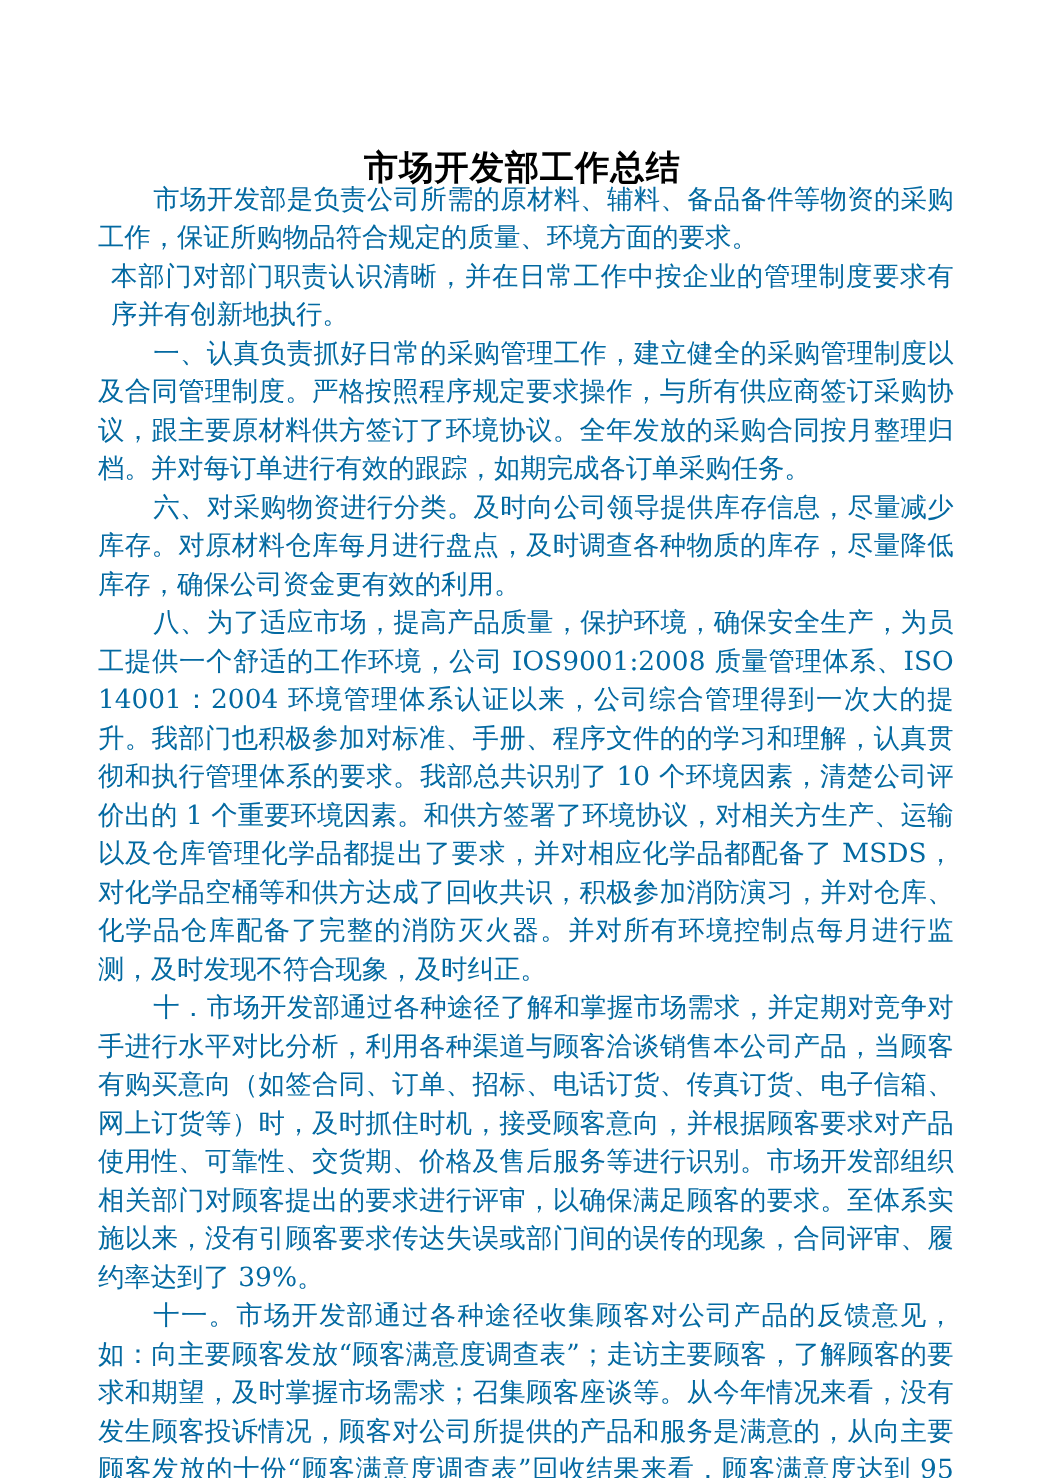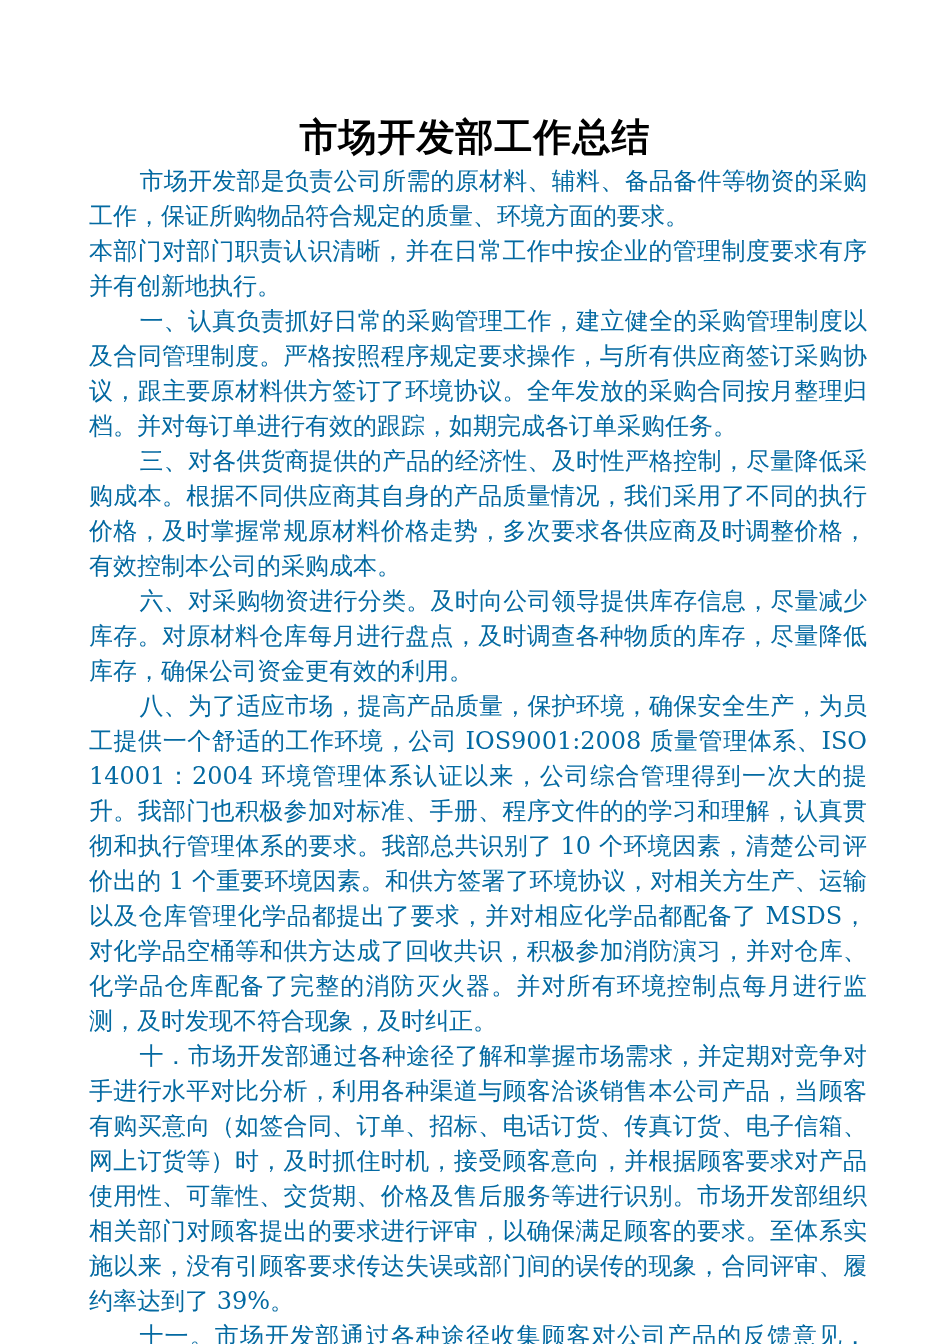--- a/index.html
+++ b/index.html
@@ -19,27 +19,27 @@
     position: relative;
     width: 950px;
     height: 1344px;
     box-sizing: border-box;
     background: #ffffff;
     overflow: hidden;
   }
 
   .doc-title {
     position: absolute;
-    top: 92px;
+    top: 112px;
     left: 0;
     width: 950px;
     text-align: center;
     font-family: "DejaVu Sans", "Liberation Sans", sans-serif;
     font-weight: bold;
-    font-size: 38px;
+    font-size: 31px;
     line-height: 40px;
     letter-spacing: 1px;
     color: #000000;
   }
 
   .body-block {
     position: absolute;
     top: 164px;
     left: 89px;
     width: 778px;
@@ -57,35 +57,35 @@
     letter-spacing: 0px;
     color: #0369a1;
   }
 
   p.indent {
     text-indent: 2.1em;
   }
 
   p.noindent {
     text-indent: 0;
+    margin-left: 12px;
   }
 </style>
 </head>
 <body>
 
 <div class="page">
 
   <h1 class="doc-title">市场开发部工作总结</h1>
 
   <div class="body-block">
 
     <p class="para indent">市场开发部是负责公司所需的原材料、辅料、备品备件等物资的采购工作，保证所购物品符合规定的质量、环境方面的要求。</p>
     <p class="para noindent">本部门对部门职责认识清晰，并在日常工作中按企业的管理制度要求有序并有创新地执行。</p>
     <p class="para indent">一、认真负责抓好日常的采购管理工作，建立健全的采购管理制度以及合同管理制度。严格按照程序规定要求操作，与所有供应商签订采购协议，跟主要原材料供方签订了环境协议。全年发放的采购合同按月整理归档。并对每订单进行有效的跟踪，如期完成各订单采购任务。</p>
-    <p class="para indent">三、对各供货商提供的产品的经济性、及时性严格控制，尽量降低采购成本。根据不同供应商其自身的产品质量情况，我们采用了不同的执行价格，及时掌握常规原材料价格走势，多次要求各供应商及时调整价格，有效控制本公司的采购成本。</p>
     <p class="para indent">六、对采购物资进行分类。及时向公司领导提供库存信息，尽量减少库存。对原材料仓库每月进行盘点，及时调查各种物质的库存，尽量降低库存，确保公司资金更有效的利用。</p>
     <p class="para indent">八、为了适应市场，提高产品质量，保护环境，确保安全生产，为员工提供一个舒适的工作环境，公司 IOS9001:2008 质量管理体系、ISO14001：2004 环境管理体系认证以来，公司综合管理得到一次大的提升。我部门也积极参加对标准、手册、程序文件的的学习和理解，认真贯彻和执行管理体系的要求。我部总共识别了 10 个环境因素，清楚公司评价出的 1 个重要环境因素。和供方签署了环境协议，对相关方生产、运输以及仓库管理化学品都提出了要求，并对相应化学品都配备了 MSDS，对化学品空桶等和供方达成了回收共识，积极参加消防演习，并对仓库、化学品仓库配备了完整的消防灭火器。并对所有环境控制点每月进行监测，及时发现不符合现象，及时纠正。</p>
     <p class="para indent">十．市场开发部通过各种途径了解和掌握市场需求，并定期对竞争对手进行水平对比分析，利用各种渠道与顾客洽谈销售本公司产品，当顾客有购买意向（如签合同、订单、招标、电话订货、传真订货、电子信箱、网上订货等）时，及时抓住时机，接受顾客意向，并根据顾客要求对产品使用性、可靠性、交货期、价格及售后服务等进行识别。市场开发部组织相关部门对顾客提出的要求进行评审，以确保满足顾客的要求。至体系实施以来，没有引顾客要求传达失误或部门间的误传的现象，合同评审、履约率达到了 39%。</p>
     <p class="para indent">十一。市场开发部通过各种途径收集顾客对公司产品的反馈意见，如：向主要顾客发放“顾客满意度调查表”；走访主要顾客，了解顾客的要求和期望，及时掌握市场需求；召集顾客座谈等。从今年情况来看，没有发生顾客投诉情况，顾客对公司所提供的产品和服务是满意的，从向主要顾客发放的十份“顾客满意度调查表”回收结果来看，顾客满意度达到 95 分以上，按顾客满意度控制程序”进行综合评价，比目标提高几分，达到了预期结果。这与市场开发部保持与顾客良好的接口关系，保证联系渠道的畅通，增强相互了解：即公司了解顾客的需求，顾客了解公司的产品和服务，确保公司与顾客保持良好的合作关系。</p>
 
   </div>
 
 </div>
 
 </body></html>

